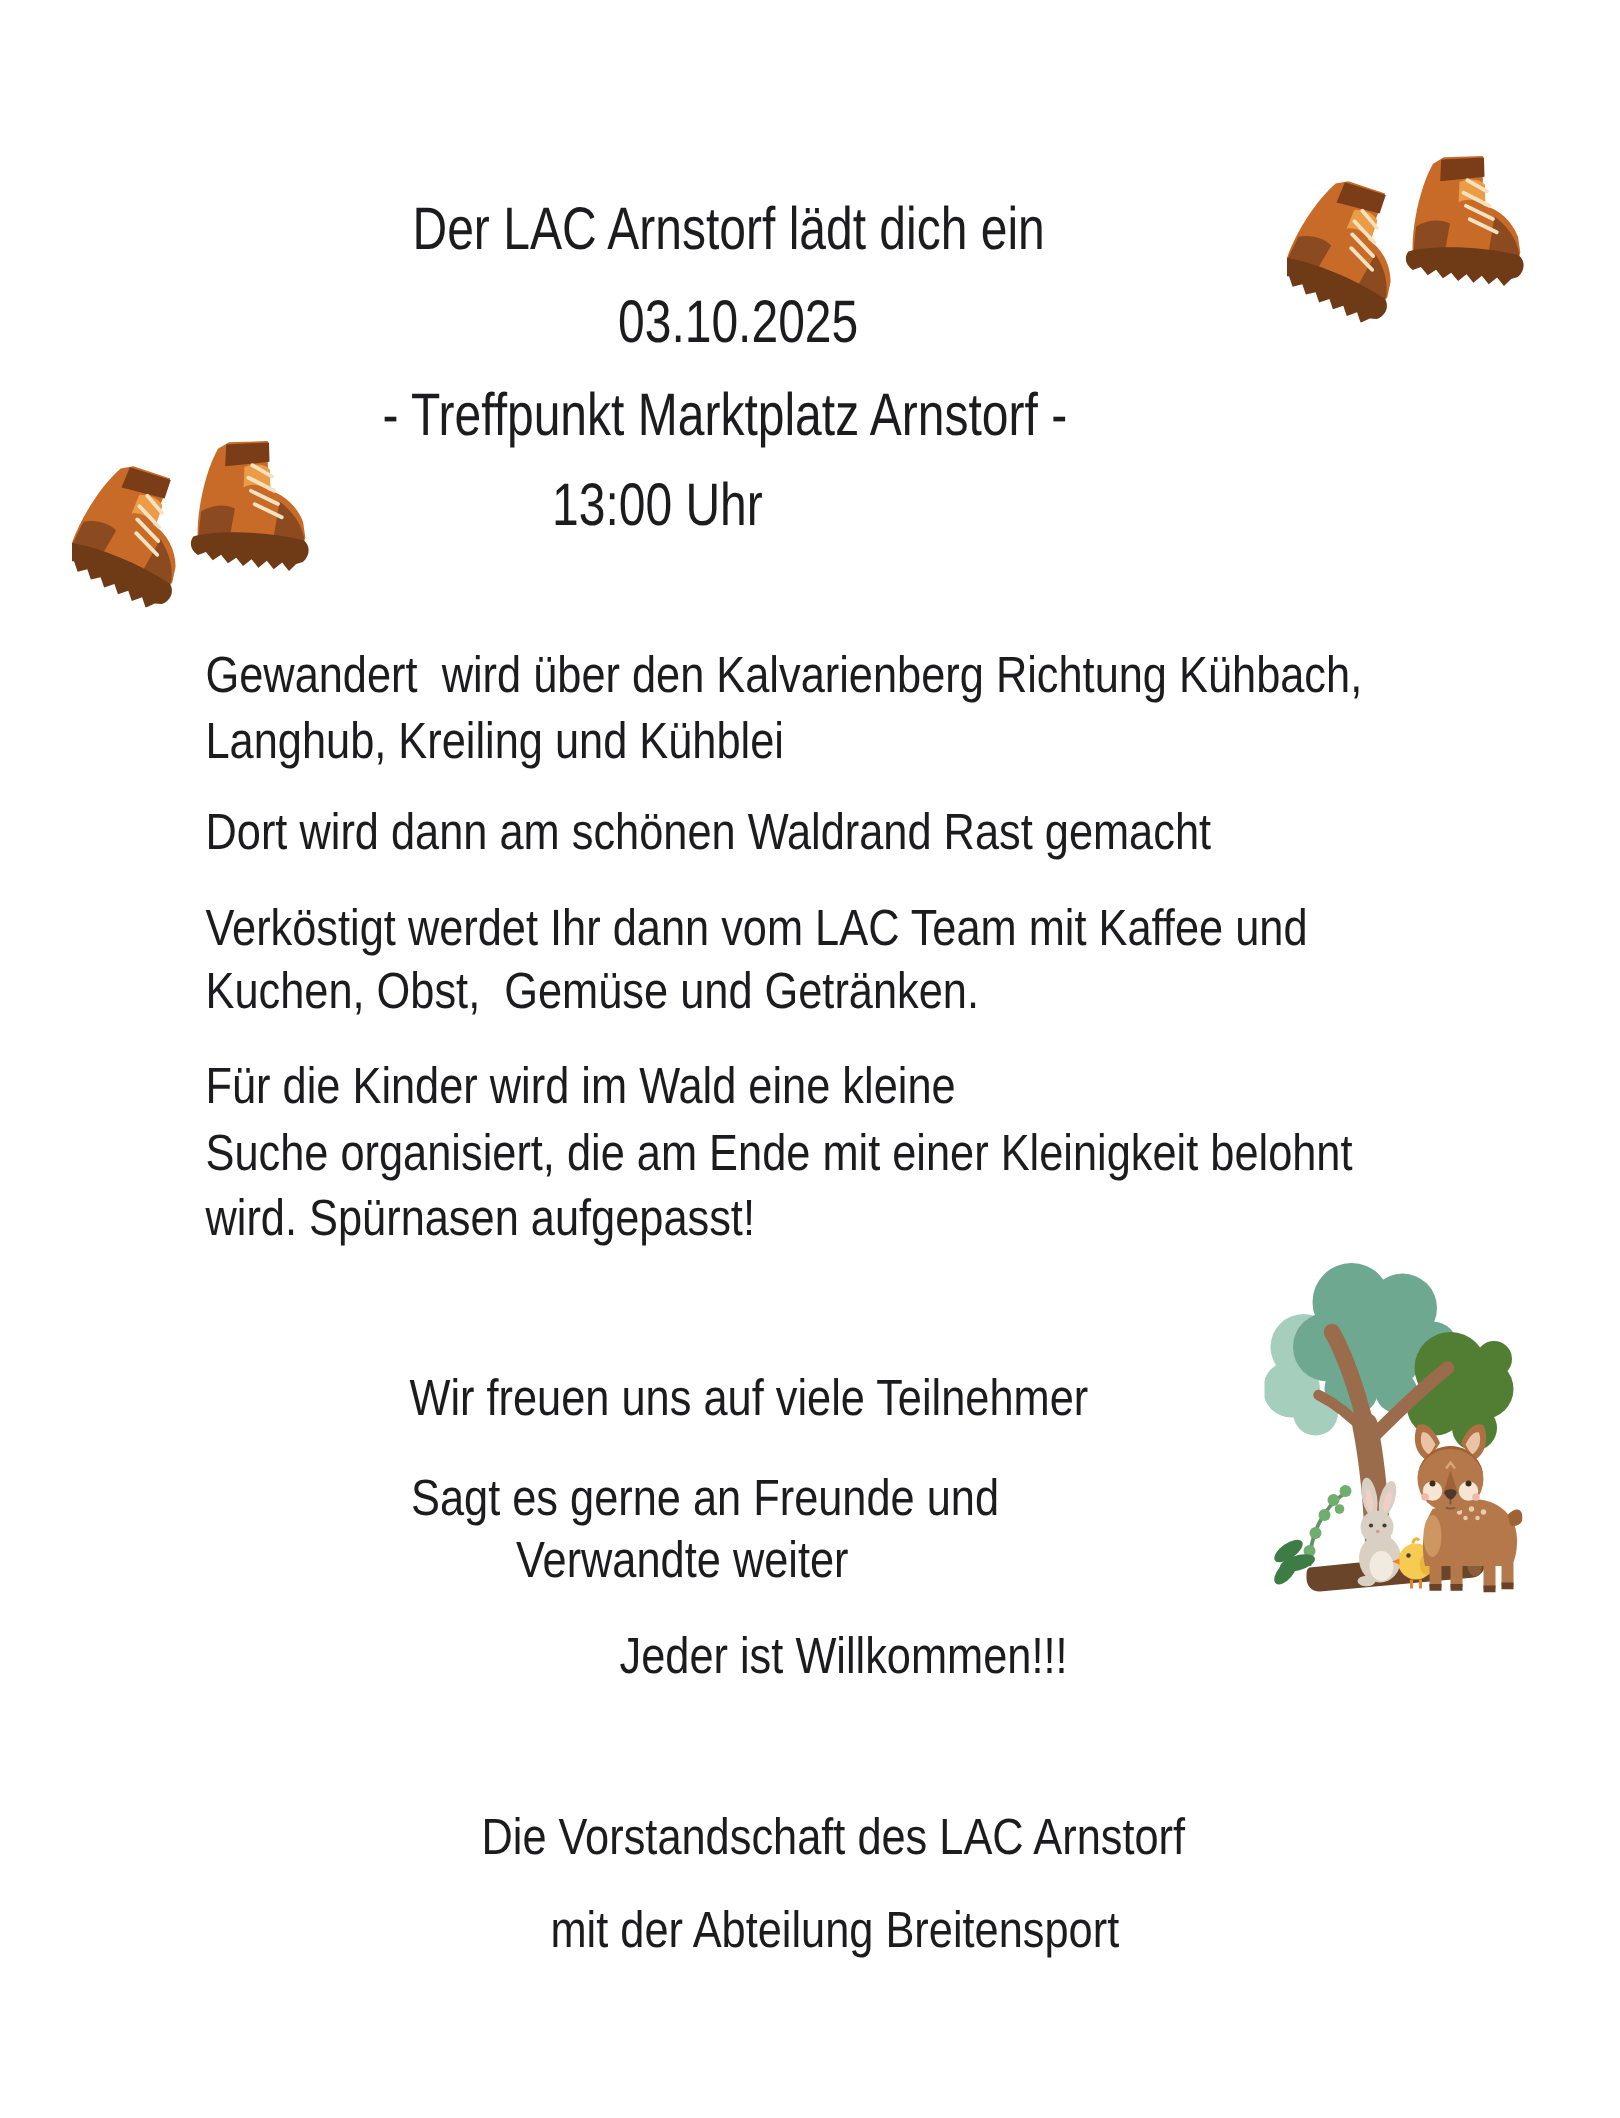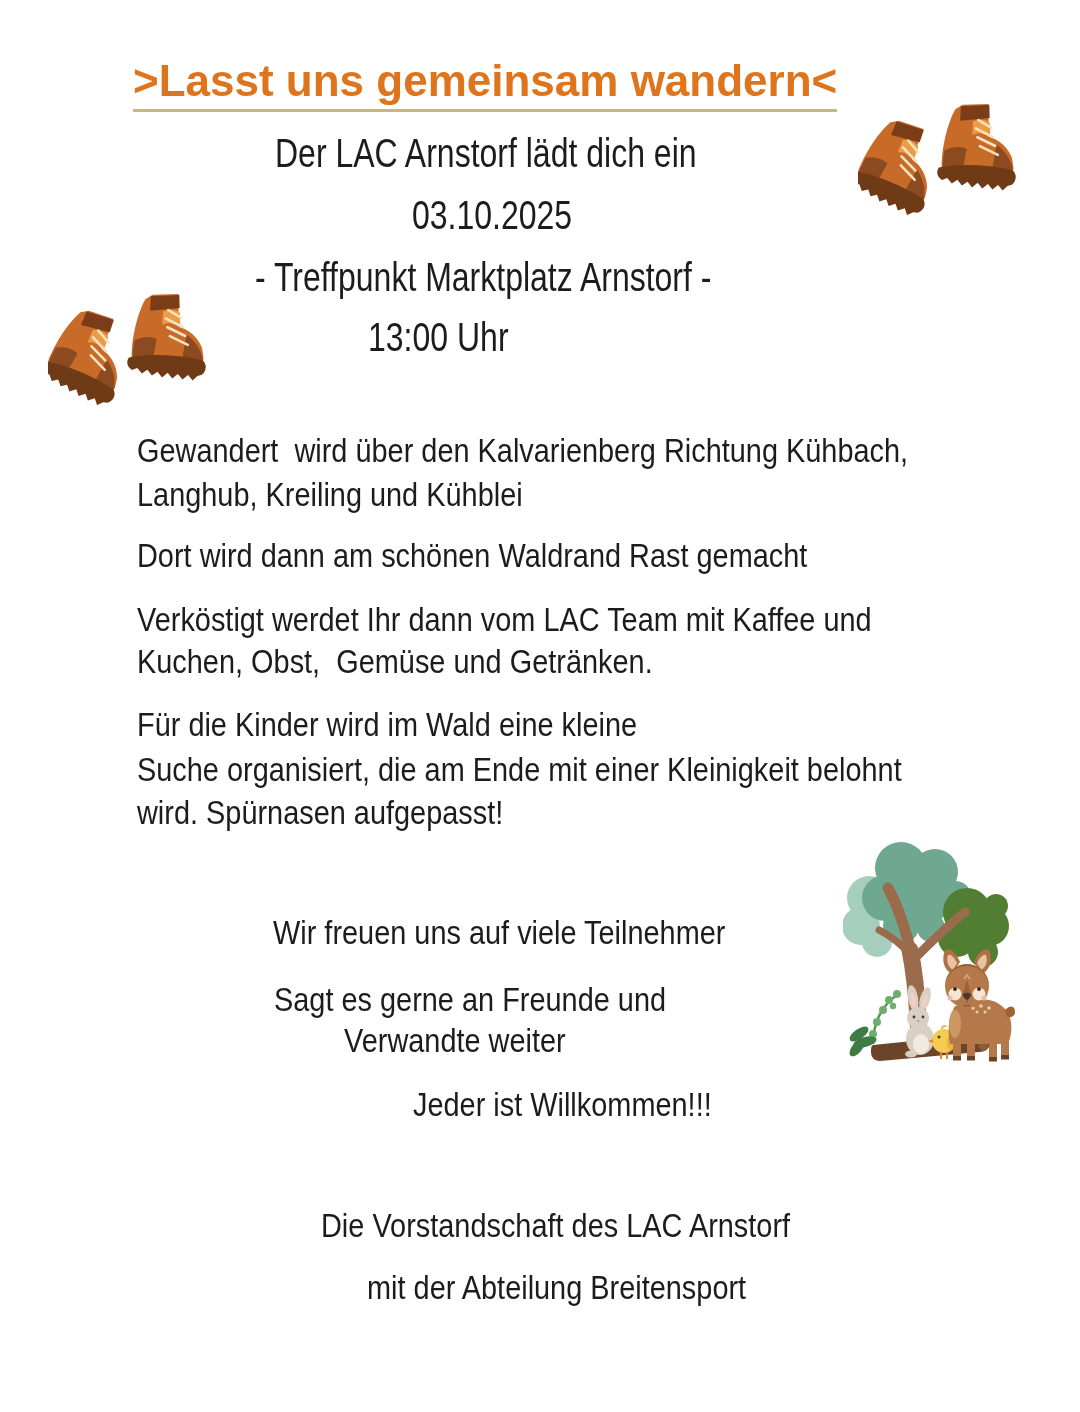--- a/index.html
+++ b/index.html
@@ -59,21 +59,20 @@
   .boots-tr{position:absolute;left:858px;top:103px;width:176px;height:112px;}
   .boots-left{position:absolute;left:48px;top:293px;width:176px;height:112px;}
   .forest{position:absolute;left:843px;top:838px;width:172px;height:227px;}
   svg{display:block;width:100%;height:100%;}
 </style>
 </head>
 <body>
 
 <div class="page">
 
-  <div class="title">&gt;Lasst uns gemeinsam wandern&lt;</div>
 
   <div class="line h" id="hl-host">Der LAC Arnstorf lädt dich ein</div>
   <div class="line h" id="hl-date">03.10.2025</div>
   <div class="line h" id="hl-meeting">- Treffpunkt Marktplatz Arnstorf -</div>
   <div class="line h" id="hl-time">13:00 Uhr</div>
 
   <div class="line b" id="p-route1">Gewandert  wird über den Kalvarienberg Richtung Kühbach,</div>
   <div class="line b" id="p-route2">Langhub, Kreiling und Kühblei</div>
   <div class="line b" id="p-rest">Dort wird dann am schönen Waldrand Rast gemacht</div>
   <div class="line b" id="p-food1">Verköstigt werdet Ihr dann vom LAC Team mit Kaffee und</div>

